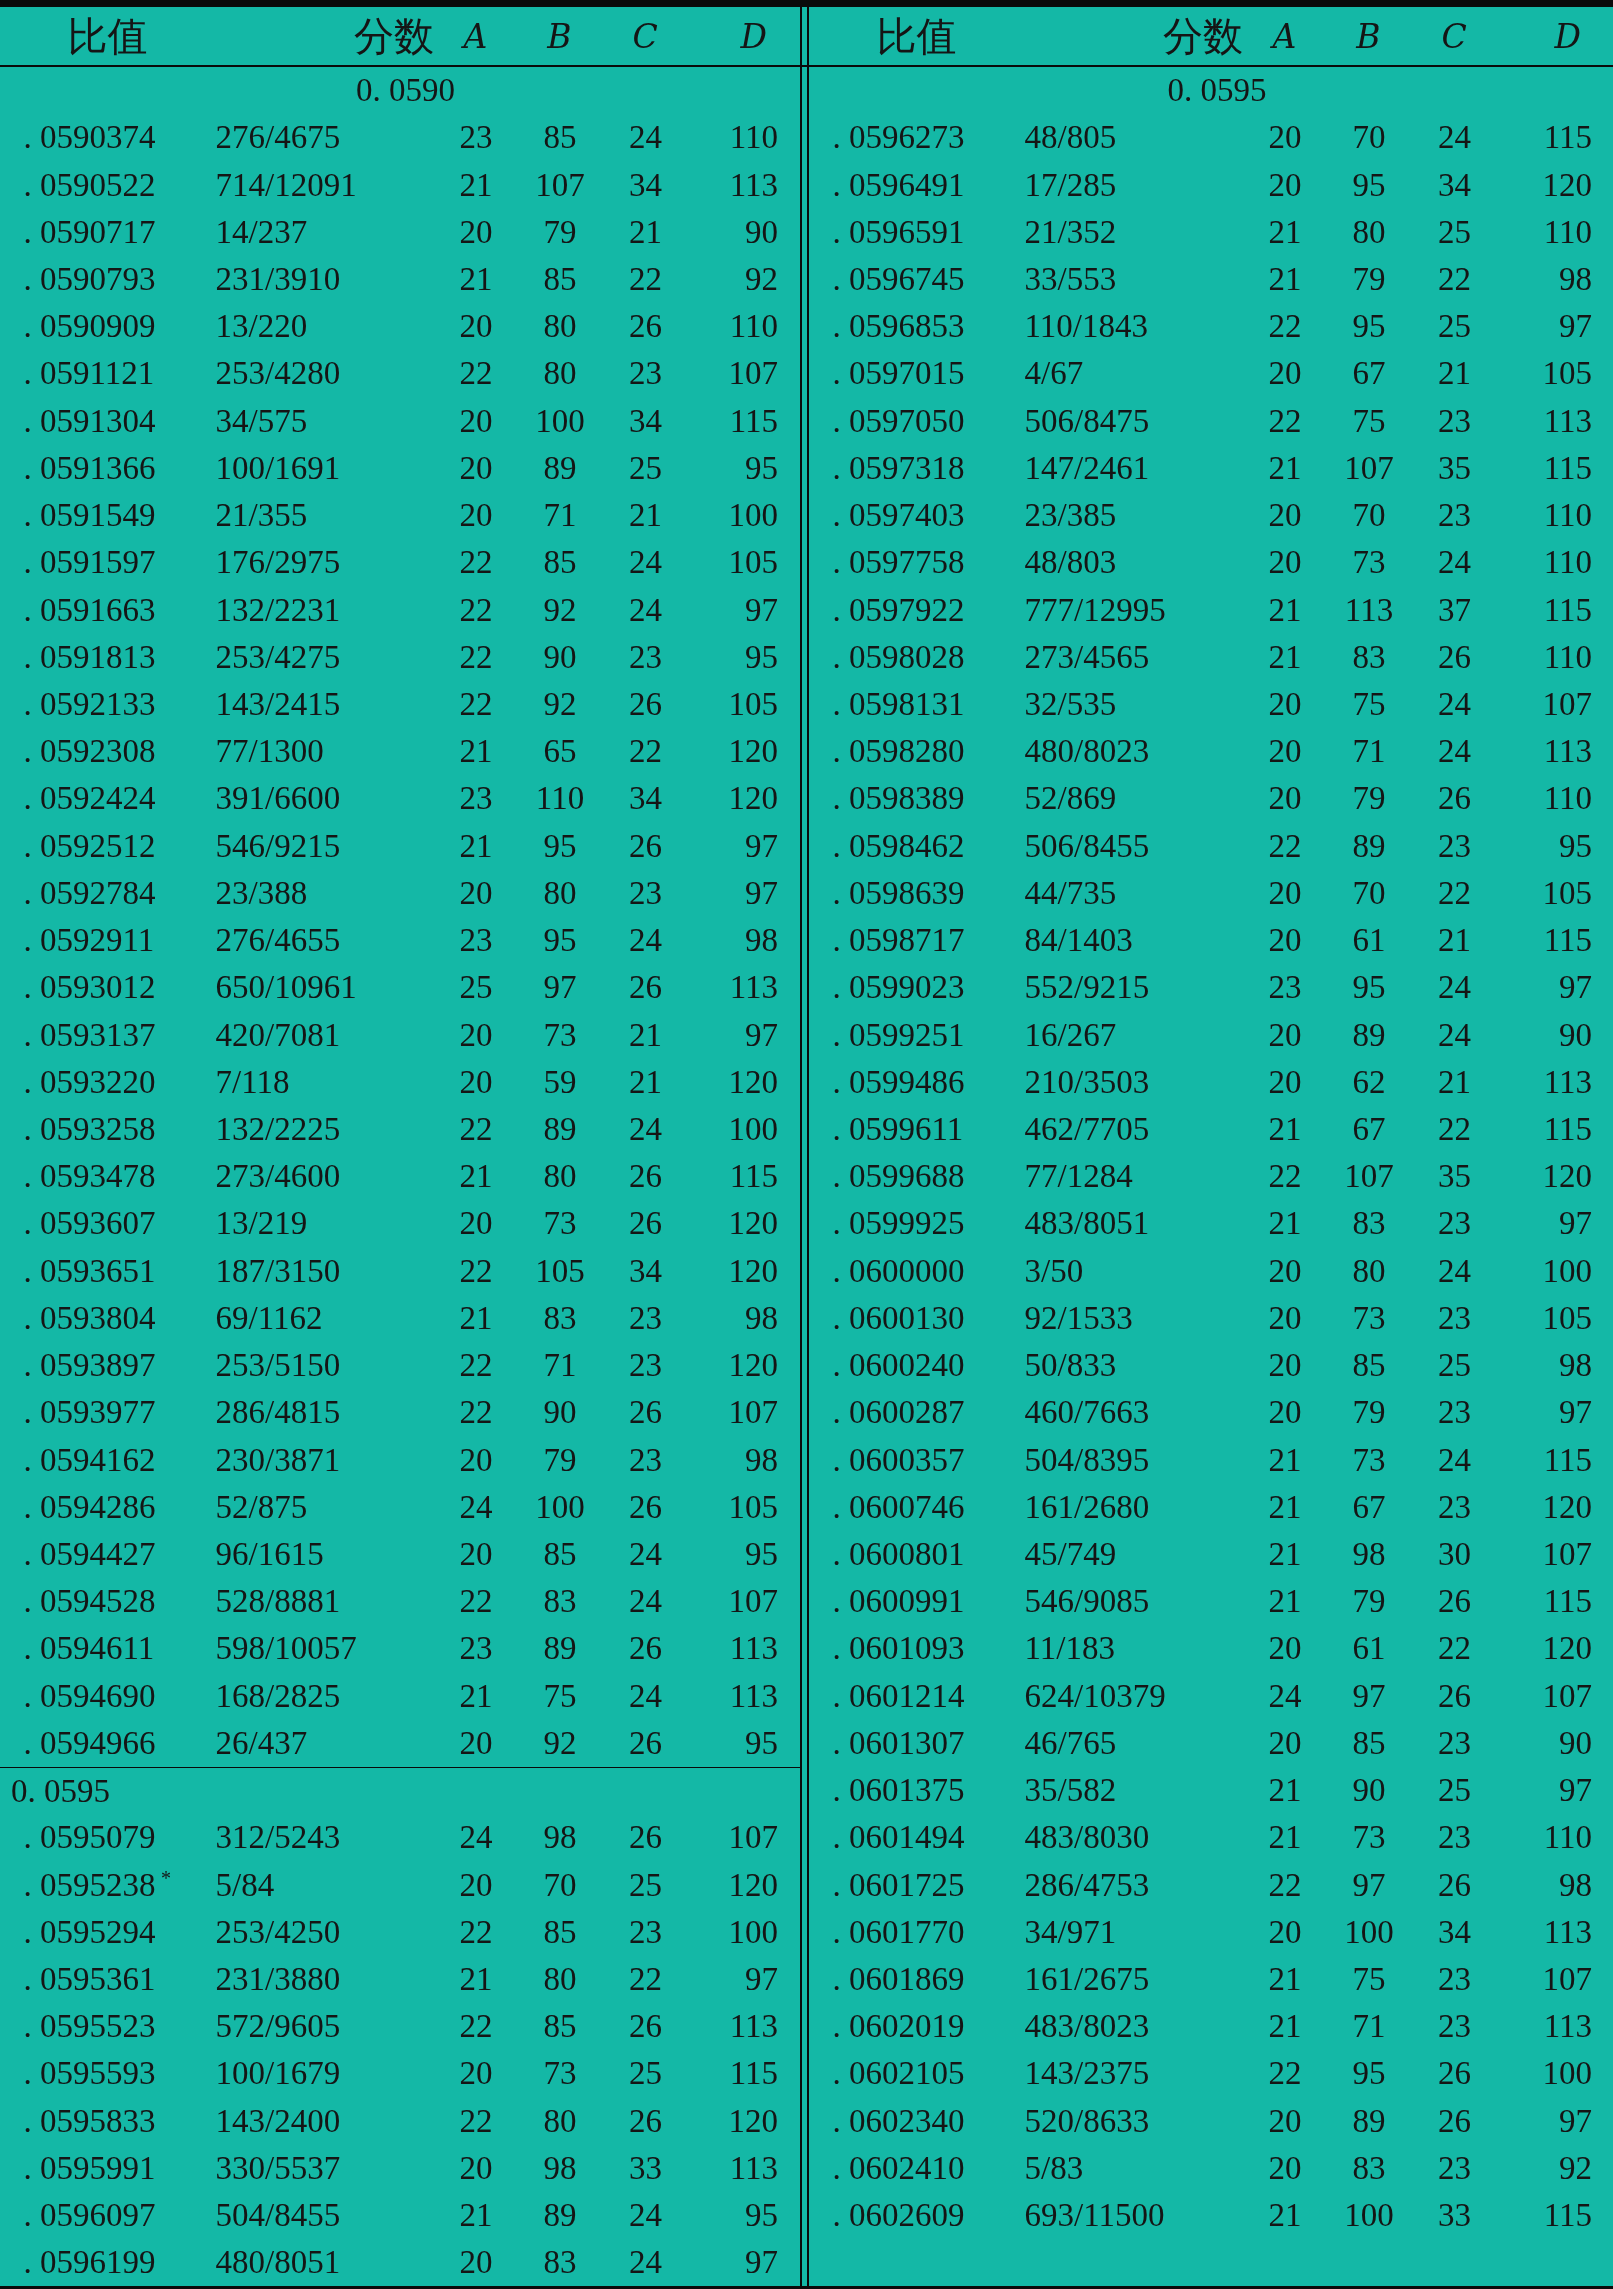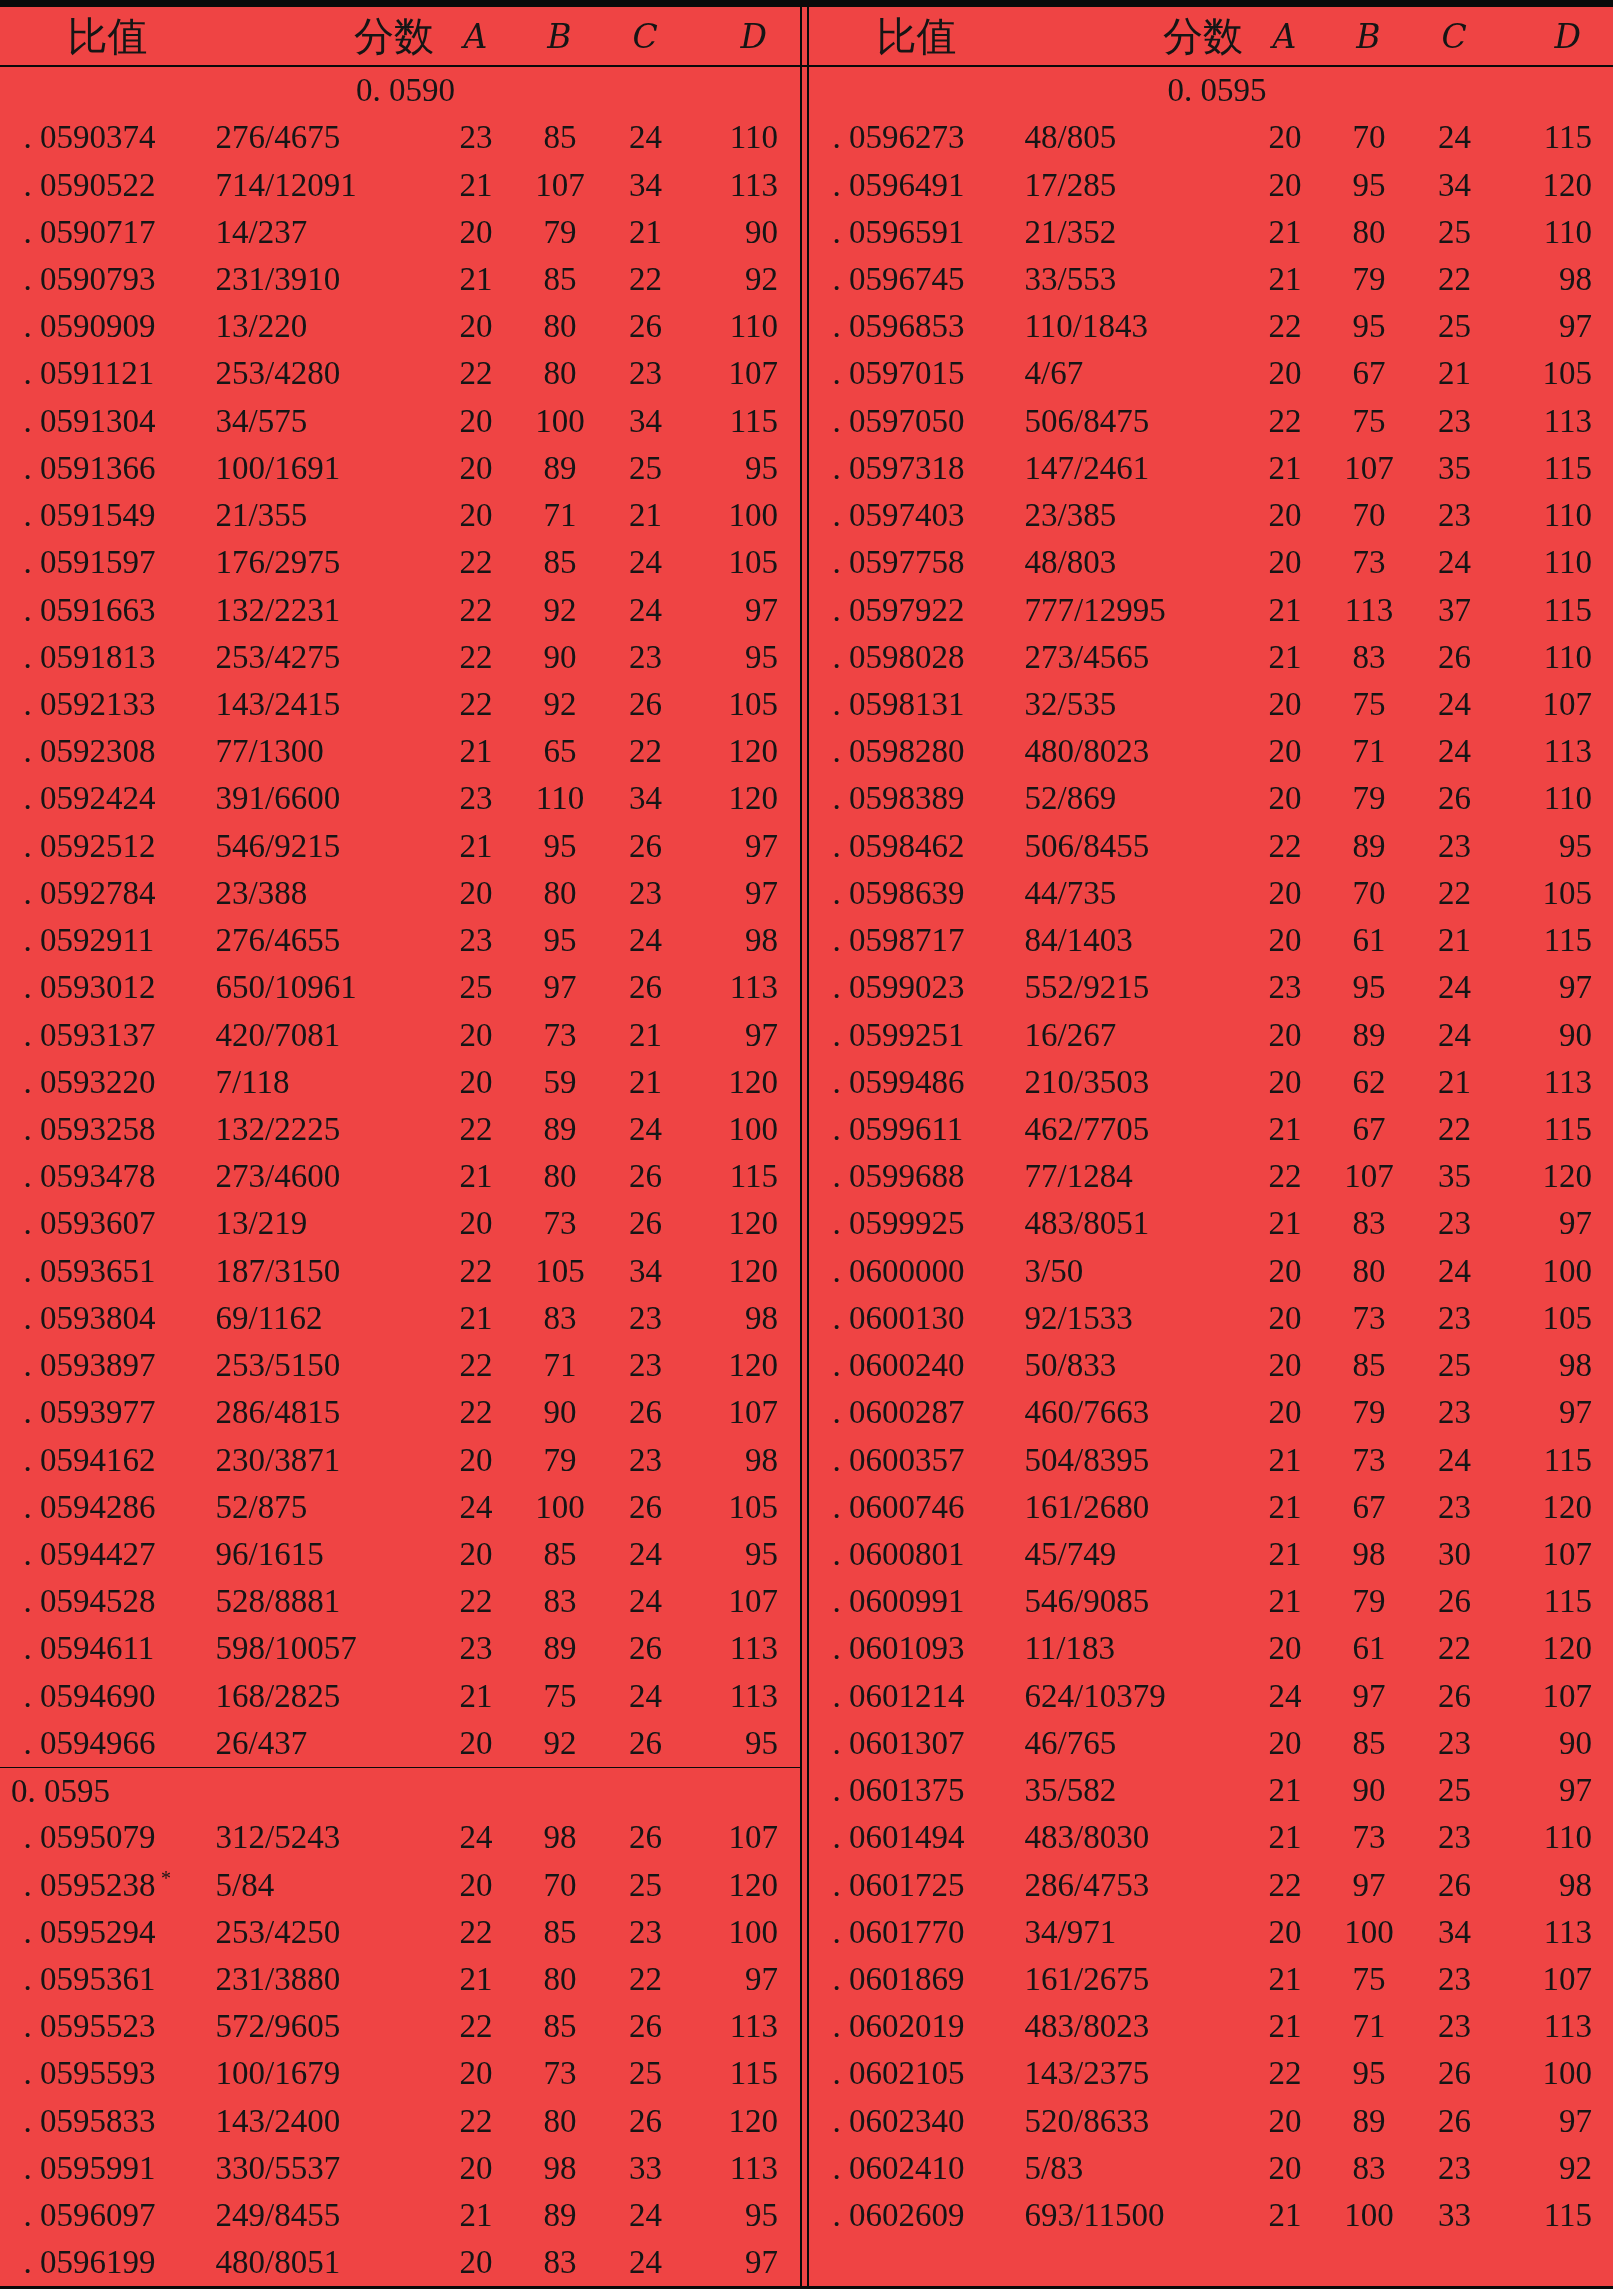--- a/index.html
+++ b/index.html
@@ -114,21 +114,21 @@
   .star-mark {
     font-size: 20px;
     position: relative;
     top: -11px;
     margin-left: 5.4px;
   }
 </style>
 </head>
 <body>
 
-<div class="page" style="background: #ef4444; color: rgb(21, 21, 21);">
+<div class="page" style="background: #14b8a6; color: rgb(21, 21, 21);">
 
   <div class="top-rule"></div>
 
   <div class="half left">
     <div class="header-row">
       <span class="cell col-ratio">比值</span>
       <span class="cell col-fraction">分数</span>
       <span class="cell col-a">A</span>
       <span class="cell col-b">B</span>
       <span class="cell col-c">C</span>
@@ -480,21 +480,21 @@
         <div class="row data-row">
           <span class="cell col-ratio">. 0595991</span>
           <span class="cell col-fraction">330/5537</span>
           <span class="cell col-a">20</span>
           <span class="cell col-b">98</span>
           <span class="cell col-c">33</span>
           <span class="cell col-d">113</span>
         </div>
         <div class="row data-row">
           <span class="cell col-ratio">. 0596097</span>
-          <span class="cell col-fraction">249/8455</span>
+          <span class="cell col-fraction">504/8455</span>
           <span class="cell col-a">21</span>
           <span class="cell col-b">89</span>
           <span class="cell col-c">24</span>
           <span class="cell col-d">95</span>
         </div>
         <div class="row data-row">
           <span class="cell col-ratio">. 0596199</span>
           <span class="cell col-fraction">480/8051</span>
           <span class="cell col-a">20</span>
           <span class="cell col-b">83</span>

